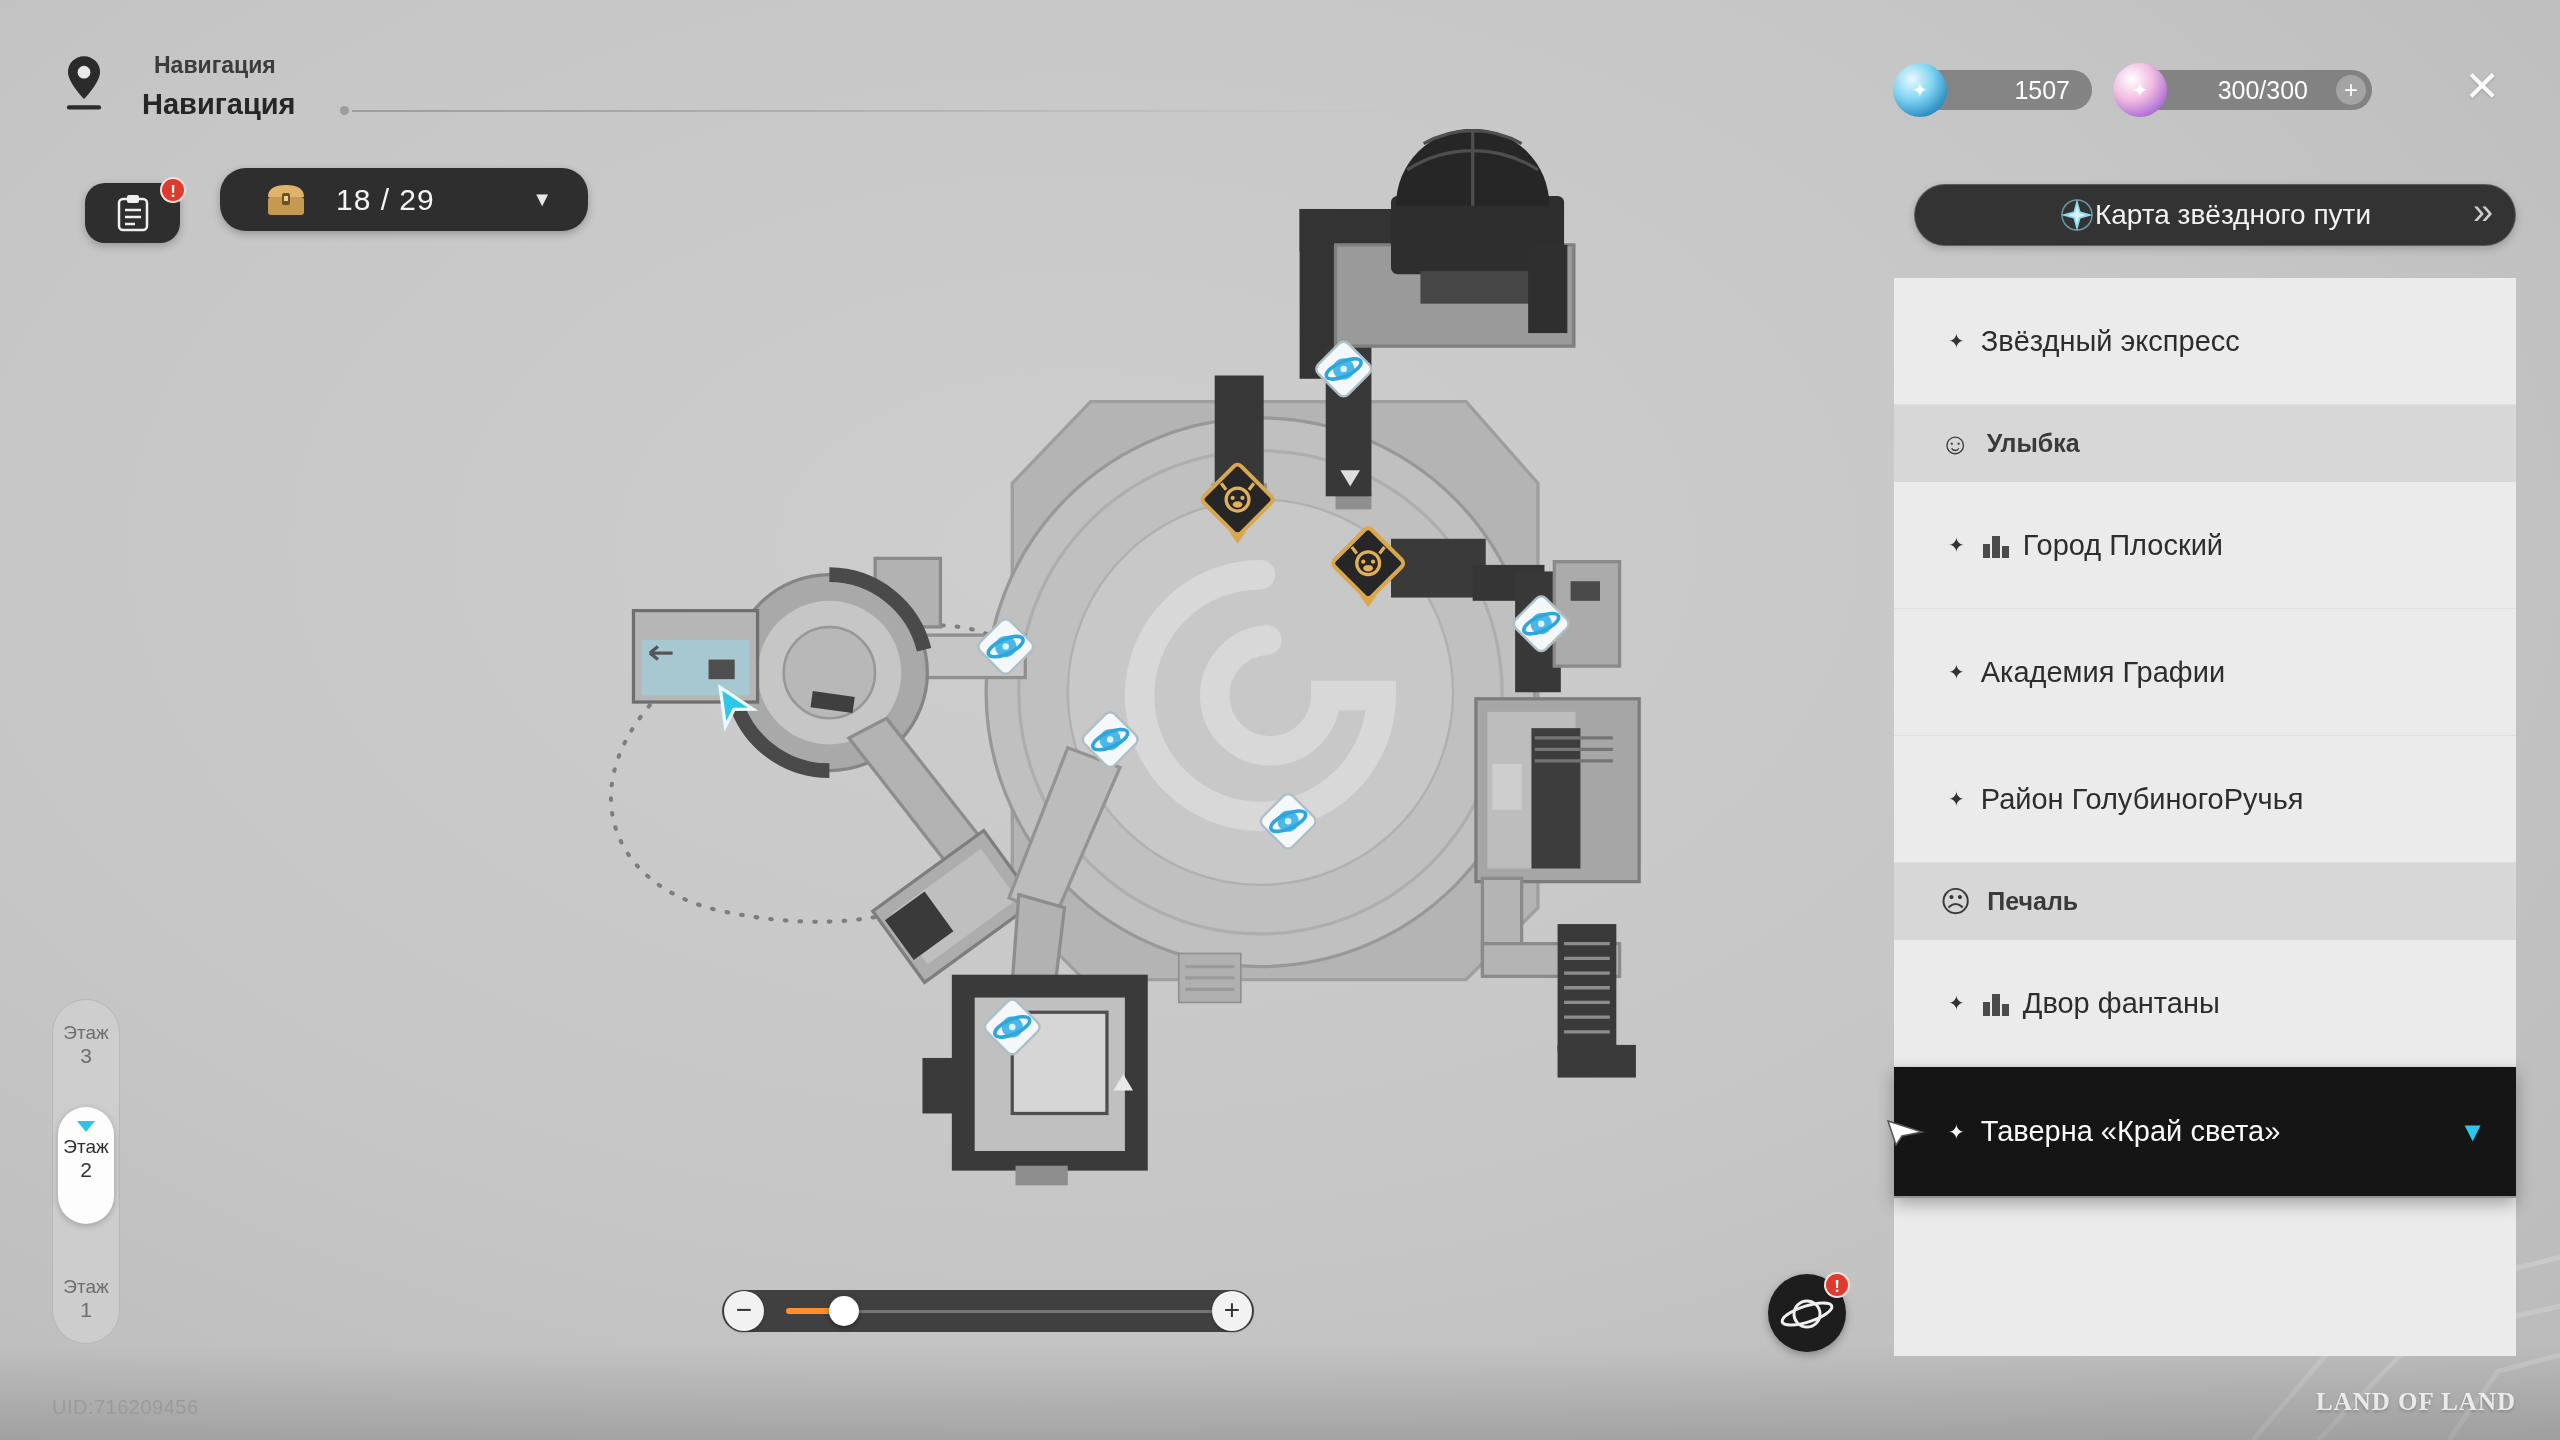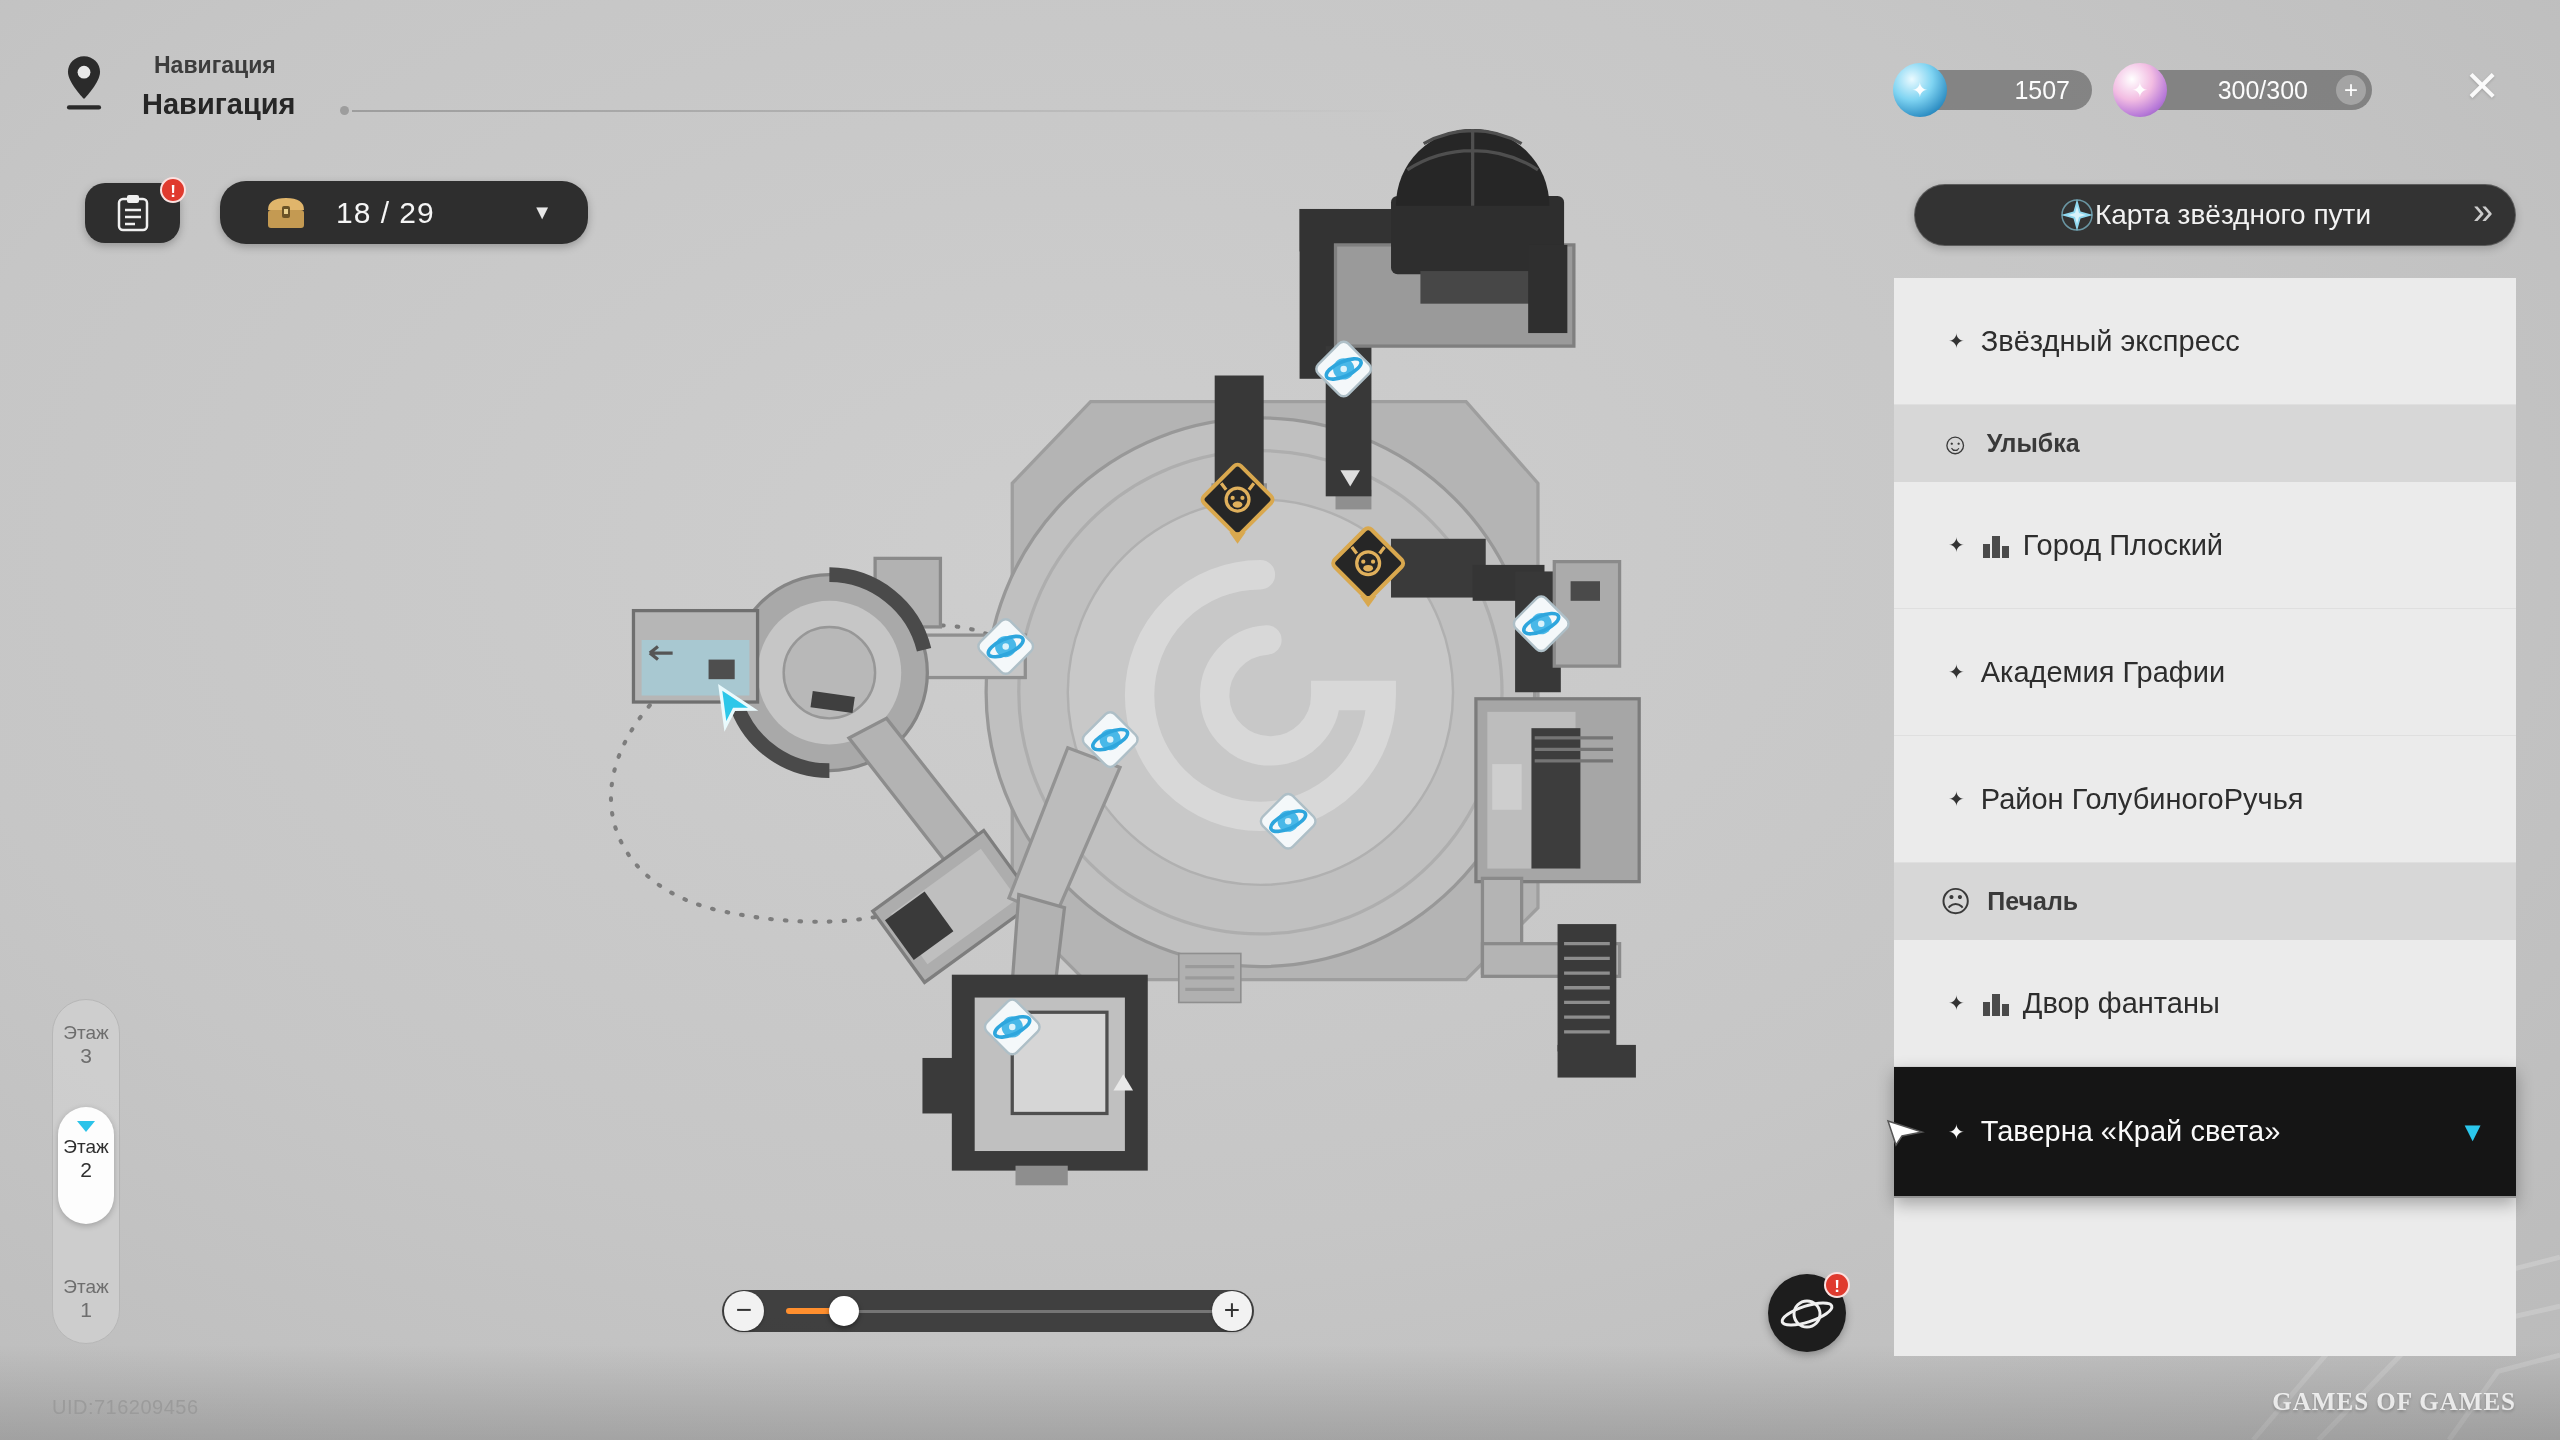--- a/index.html
+++ b/index.html
@@ -17,21 +17,21 @@
   
   .hdr-nav-label { left:154px; top:52px; font-size:23px; font-weight:600; color:#3c3c3c; z-index:6; }
   .hdr-world { left:142px; top:88px; font-size:29px; font-weight:700; color:#262626; z-index:6; }
   .hdr-line { left:352px; top:110px; width:1056px; height:2px; z-index:6;
     background:linear-gradient(to right, #9d9d9d, rgba(157,157,157,0)); }
   .hdr-dot { left:340px; top:106px; width:9px; height:9px; border-radius:50%; background:#9d9d9d; z-index:6; }
   .pin-wrap { left:58px; top:54px; z-index:6; }
 
   .dark-btn { background:#2e2e2e; border-radius:20px; box-shadow:0 3px 8px rgba(0,0,0,0.25); z-index:6; }
   .clip-btn { left:85px; top:183px; width:95px; height:60px; display:flex; align-items:center; justify-content:center; }
-  .chest-pill { left:220px; top:181px; width:368px; height:63px; border-radius:26px;
+  .chest-pill { left:220px; top:168px; width:368px; height:63px; border-radius:26px;
     display:flex; align-items:center; padding-left:44px; }
   .chest-count { font-size:30px; color:#f5f5f5; letter-spacing:1px; margin-left:28px; }
   .chest-dd { margin-left:auto; margin-right:36px; font-size:20px; color:#e8e8e8; }
   .badge { position:absolute; width:26px; height:26px; border-radius:50%; background:#e03a2e;
     color:#fff; font-size:17px; font-weight:bold; text-align:center; line-height:26px;
     border:2px solid rgba(255,255,255,0.85); }
 
   
   .cur-pill { top:70px; height:40px; border-radius:20px; background:rgba(25,25,25,0.38);
     display:flex; align-items:center; z-index:6; }
@@ -384,15 +384,15 @@
 
   <div class="abs saturn-btn">
     <svg width="78" height="78" viewBox="0 0 78 78">
       <circle cx="39" cy="40" r="13" fill="none" stroke="#f0f0f0" stroke-width="3"></circle>
       <ellipse cx="39" cy="40" rx="26" ry="8" fill="none" stroke="#f0f0f0" stroke-width="3" transform="rotate(-18 39 40)"></ellipse>
     </svg>
     <span class="badge" style="right:-4px; top:-2px;">!</span>
   </div>
 
   <div class="abs uid">UID:716209456</div>
-  <div class="abs watermark">GAMES OF GAMES</div>
+  <div class="abs watermark">LAND OF LAND</div>
 
 </div>
 
 </body></html>

